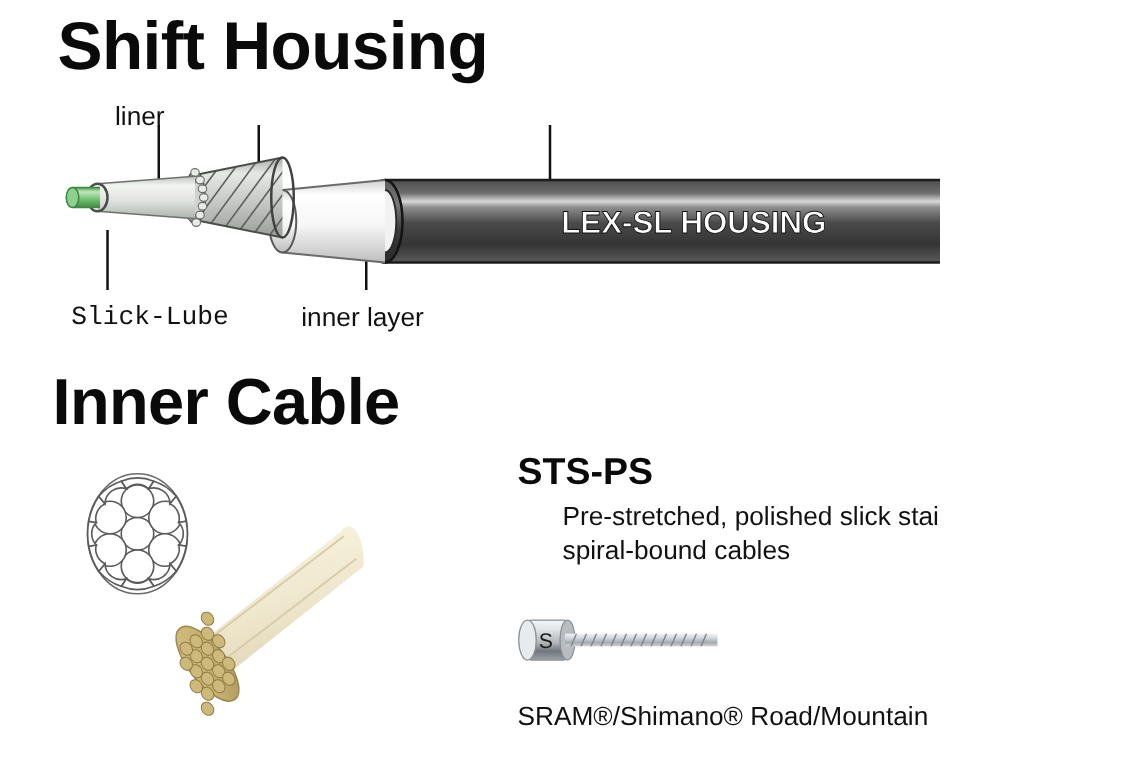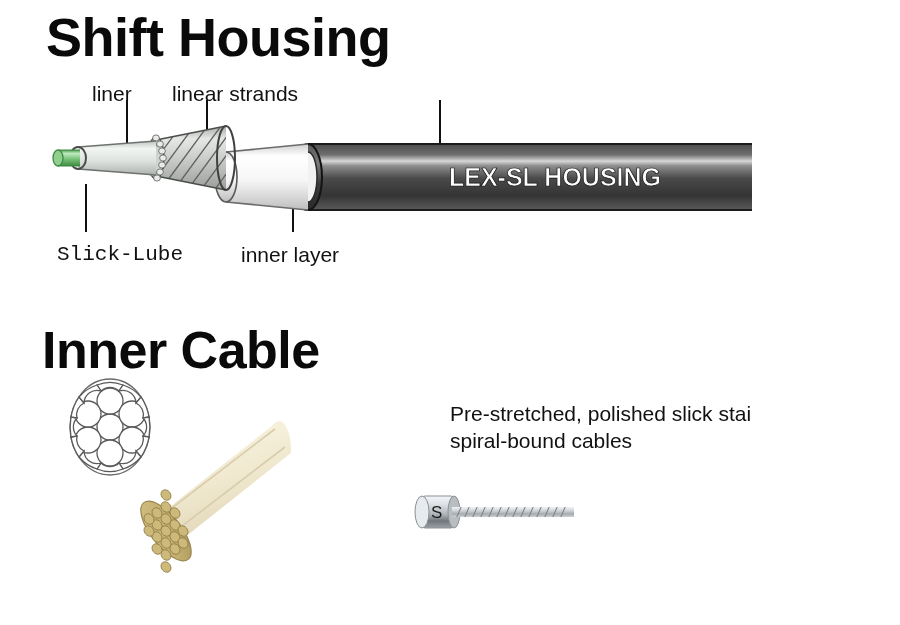--- a/index.html
+++ b/index.html
@@ -16,21 +16,21 @@
     overflow: hidden;
   }
   .heading {
     position: absolute;
     font-weight: bold;
     color: #0a0a0a;
     letter-spacing: -0.5px;
     white-space: nowrap;
   }
   #heading-housing { left: 46px; top: 6px; font-size: 54px; }
-  #heading-inner   { left: 42px; top: 292px; font-size: 52px; margin-top: 28px; }
+  #heading-inner   { left: 42px; top: 292px; font-size: 52px; }
 
   .callout {
     position: absolute;
     font-size: 21px;
     color: #111111;
     white-space: nowrap;
   }
   #label-liner          { left: 92px;  top: 82px; text-align: right; }
   #label-linear-strands { left: 172px; top: 82px; }
   #label-outer-layer    { left: 372px; top: 82px; }
@@ -70,21 +70,20 @@
   #ferrule-art  { left: 412px; top: 488px; }
 </style>
 </head>
 <body>
 
 <div id="page">
 
   <div class="heading" id="heading-housing">Shift Housing</div>
 
   <div class="callout" id="label-liner">liner</div>
-  <div class="callout" id="label-linear-strands">linear strands</div>
   <div class="callout" id="label-slick-lube">Slick-Lube</div>
   <div class="callout" id="label-inner-layer">inner layer</div>
 
   <svg class="svg-abs" id="housing-art" width="830" height="145" viewBox="0 0 830 145">
     <defs>
       <linearGradient id="gOuter" x1="0" y1="0" x2="0" y2="1">
         <stop offset="0%" stop-color="#4e4e4e"></stop>
         <stop offset="16%" stop-color="#6e6e6e"></stop>
         <stop offset="26%" stop-color="#d7d7d7"></stop>
         <stop offset="33%" stop-color="#8e8e8e"></stop>
@@ -268,20 +267,21 @@
         <ellipse cx="44" cy="116" rx="4.6" ry="5.6" transform="rotate(-38 44 116)"></ellipse>
         <ellipse cx="78" cy="116" rx="4.6" ry="5.6" transform="rotate(-38 78 116)"></ellipse>
         <ellipse cx="44" cy="104" rx="4.6" ry="5.6" transform="rotate(-38 44 104)"></ellipse>
         <ellipse cx="78" cy="128" rx="4.6" ry="5.6" transform="rotate(-38 78 128)"></ellipse>
         <ellipse cx="61" cy="80" rx="4.6" ry="5.6" transform="rotate(-38 61 80)"></ellipse>
         <ellipse cx="61" cy="152" rx="4.6" ry="5.6" transform="rotate(-38 61 152)"></ellipse>
       </g>
     </g>
   </svg>
 
+  <div id="spec-title">STS-PS</div>
   <div id="spec-desc">Pre-stretched, polished slick stainless steel spiral-bound cables</div>
 
   <svg class="svg-abs" id="ferrule-art" width="180" height="50" viewBox="0 0 180 50">
     <defs>
       <linearGradient id="gFerrule" x1="0" y1="0" x2="0" y2="1">
         <stop offset="0%" stop-color="#f4f6f8"></stop>
         <stop offset="25%" stop-color="#dfe3e7"></stop>
         <stop offset="58%" stop-color="#aeb3b8"></stop>
         <stop offset="78%" stop-color="#70767c"></stop>
         <stop offset="100%" stop-color="#9aa0a6"></stop>
@@ -316,14 +316,15 @@
         <line x1="108" y1="31" x2="114" y2="17"></line>
         <line x1="116" y1="31" x2="122" y2="17"></line>
         <line x1="124" y1="31" x2="130" y2="17"></line>
         <line x1="132" y1="31" x2="138" y2="17"></line>
         <line x1="140" y1="31" x2="146" y2="17"></line>
         <line x1="148" y1="31" x2="154" y2="17"></line>
       </g>
     </g>
   </svg>
 
+  <div id="spec-compat">SRAM®/Shimano® Road/Mountain</div>
 
 </div>
 
 </body></html>

